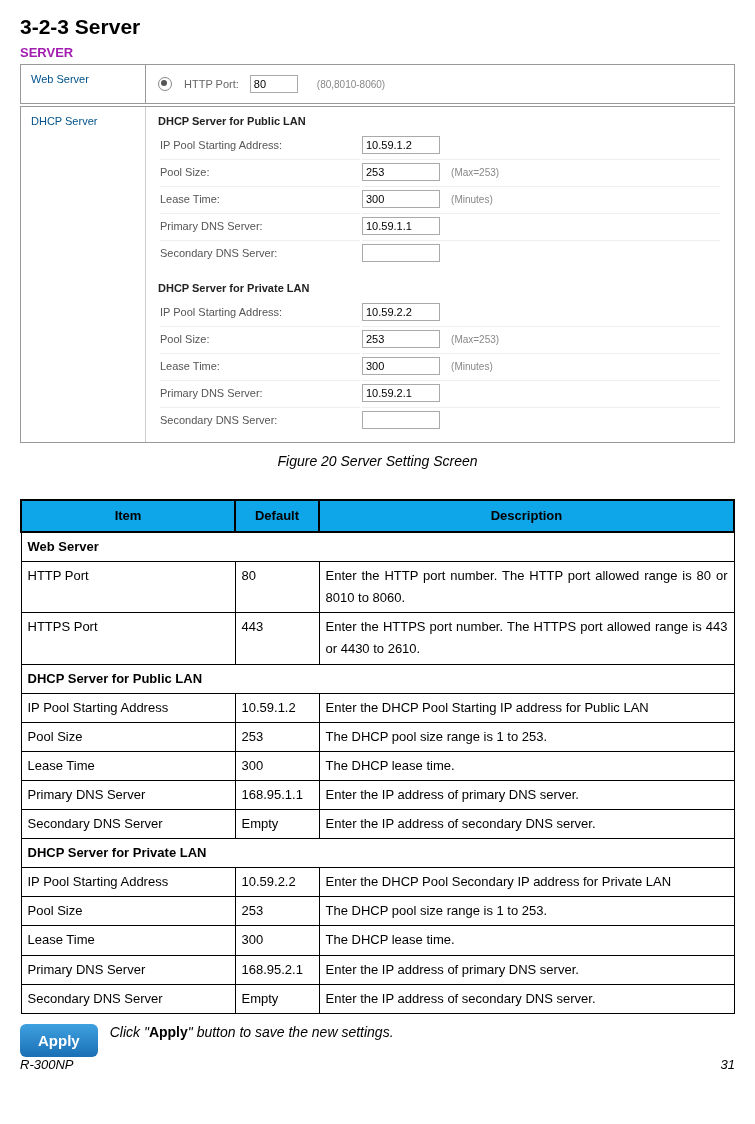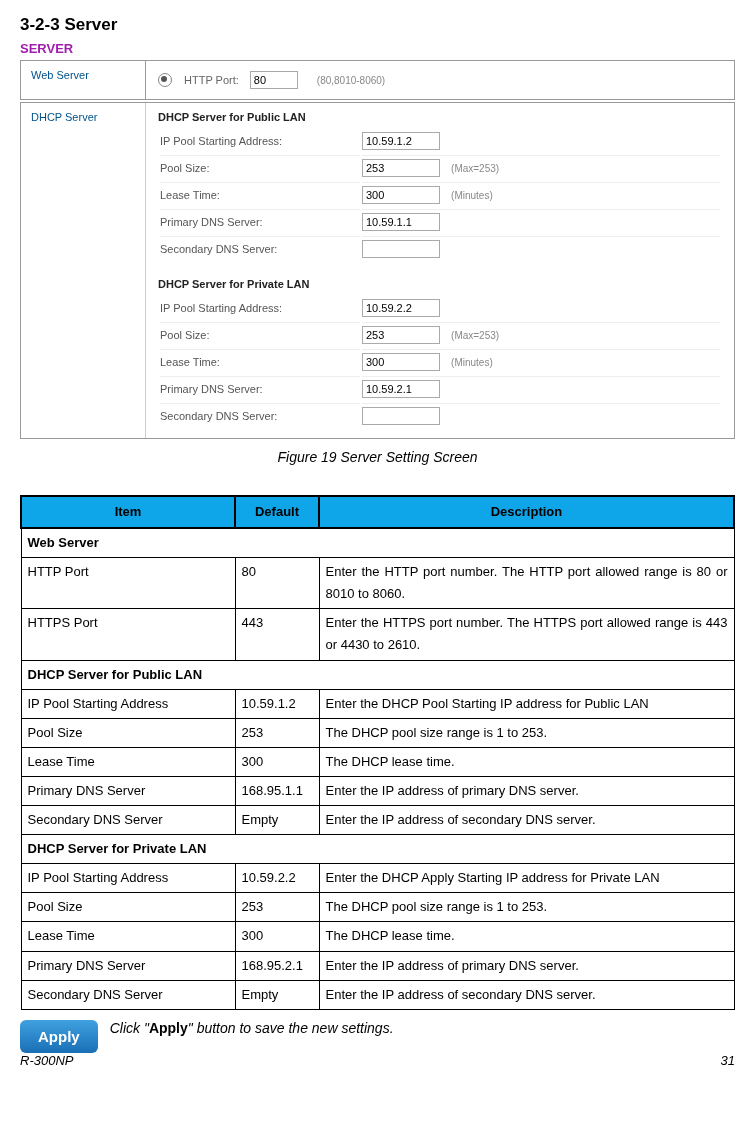--- a/index.html
+++ b/index.html
@@ -6,21 +6,21 @@
       font-family: Arial, sans-serif;
       font-size: 13px;
       margin: 0;
       padding: 15px 20px;
       width: 755px;
       box-sizing: border-box;
       color: #000;
     }
     .section-heading {
       font-weight: bold;
-      font-size: 17px;
+      font-size: 21px;
       margin-bottom: 6px;
     }
     .server-label {
       color: #a21caf;
       font-weight: bold;
       font-size: 13px;
       margin-bottom: 4px;
     }
     .top-box {
       border: 1px solid #999;
@@ -253,21 +253,21 @@
           </tr>
       <tr>
             <td>Secondary DNS Server:</td>
             <td><input class="dhcp-input" value="" style=""></td>
           </tr>
     </tbody>
       </table>
   </div>
 </div>
 
-<div class="caption">Figure 19 Server Setting Screen</div>
+<div class="caption">Figure 20 Server Setting Screen</div>
 
 <table class="desc-table">
   <tbody>
       <tr>
     <th class="th-item">Item</th>
     <th class="th-default">Default</th>
     <th>Description</th>
   </tr>
   <tr class="section-row">
         <td colspan="3">Web Server</td>
@@ -309,21 +309,21 @@
         <td>Secondary DNS Server</td>
         <td>Empty</td>
         <td>Enter the IP address of secondary DNS server.</td>
       </tr>
   <tr class="section-row">
         <td colspan="3">DHCP Server for Private LAN</td>
       </tr>
   <tr>
         <td>IP Pool Starting Address</td>
         <td>10.59.2.2</td>
-        <td>Enter the DHCP Apply Starting IP address for Private LAN</td>
+        <td>Enter the DHCP Pool Secondary IP address for Private LAN</td>
       </tr>
   <tr>
         <td>Pool Size</td>
         <td>253</td>
         <td>The DHCP pool size range is 1 to 253.</td>
       </tr>
   <tr>
         <td>Lease Time</td>
         <td>300</td>
         <td>The DHCP lease time.</td>

